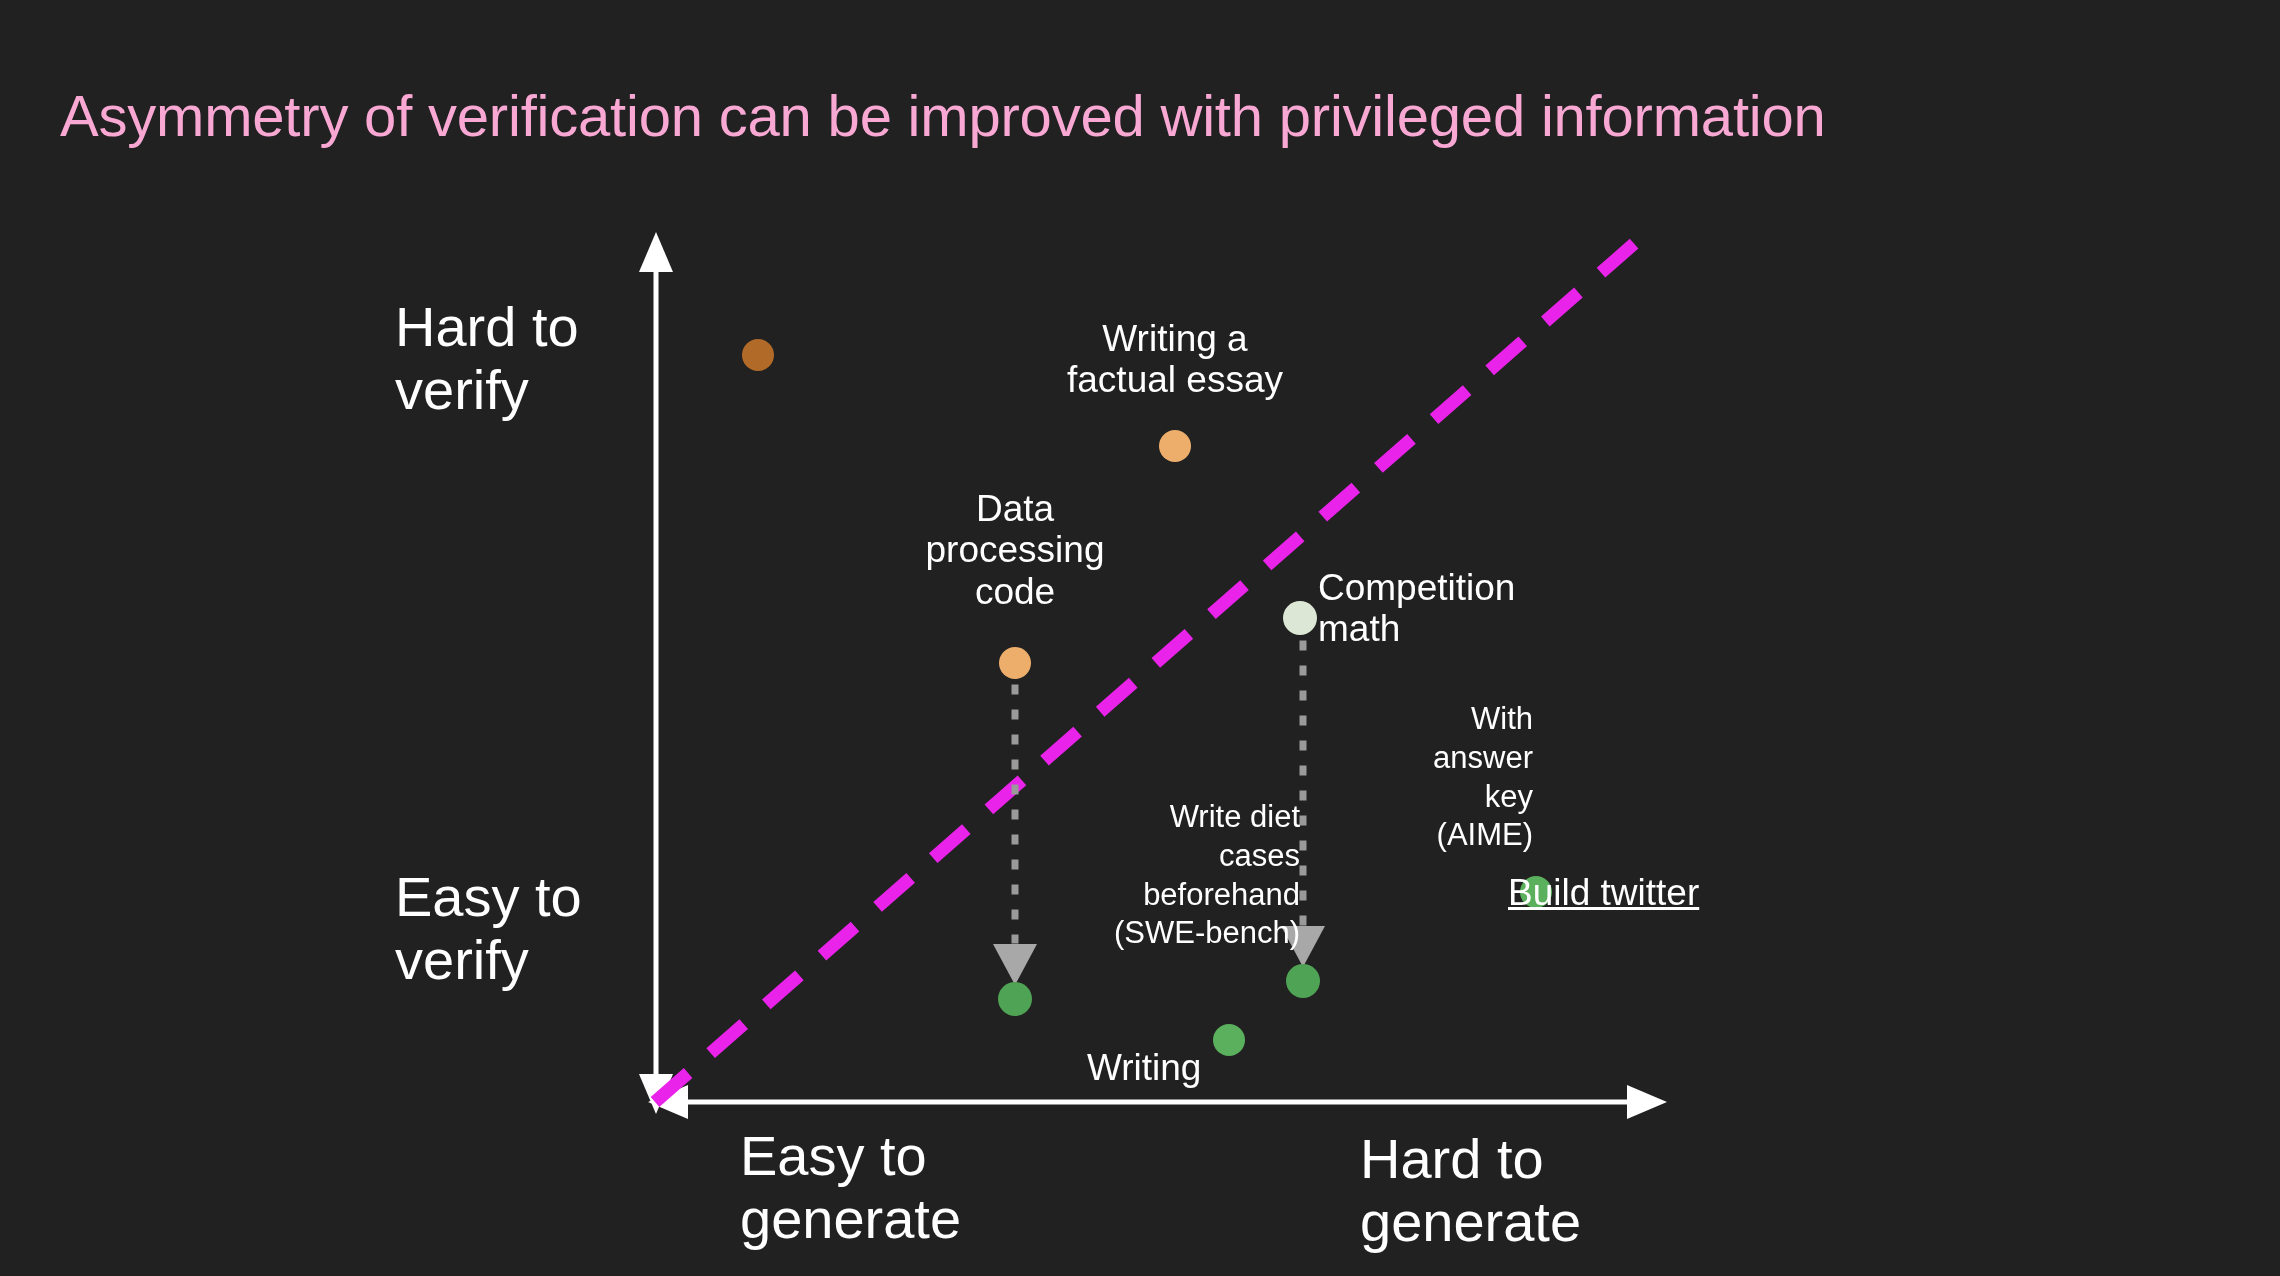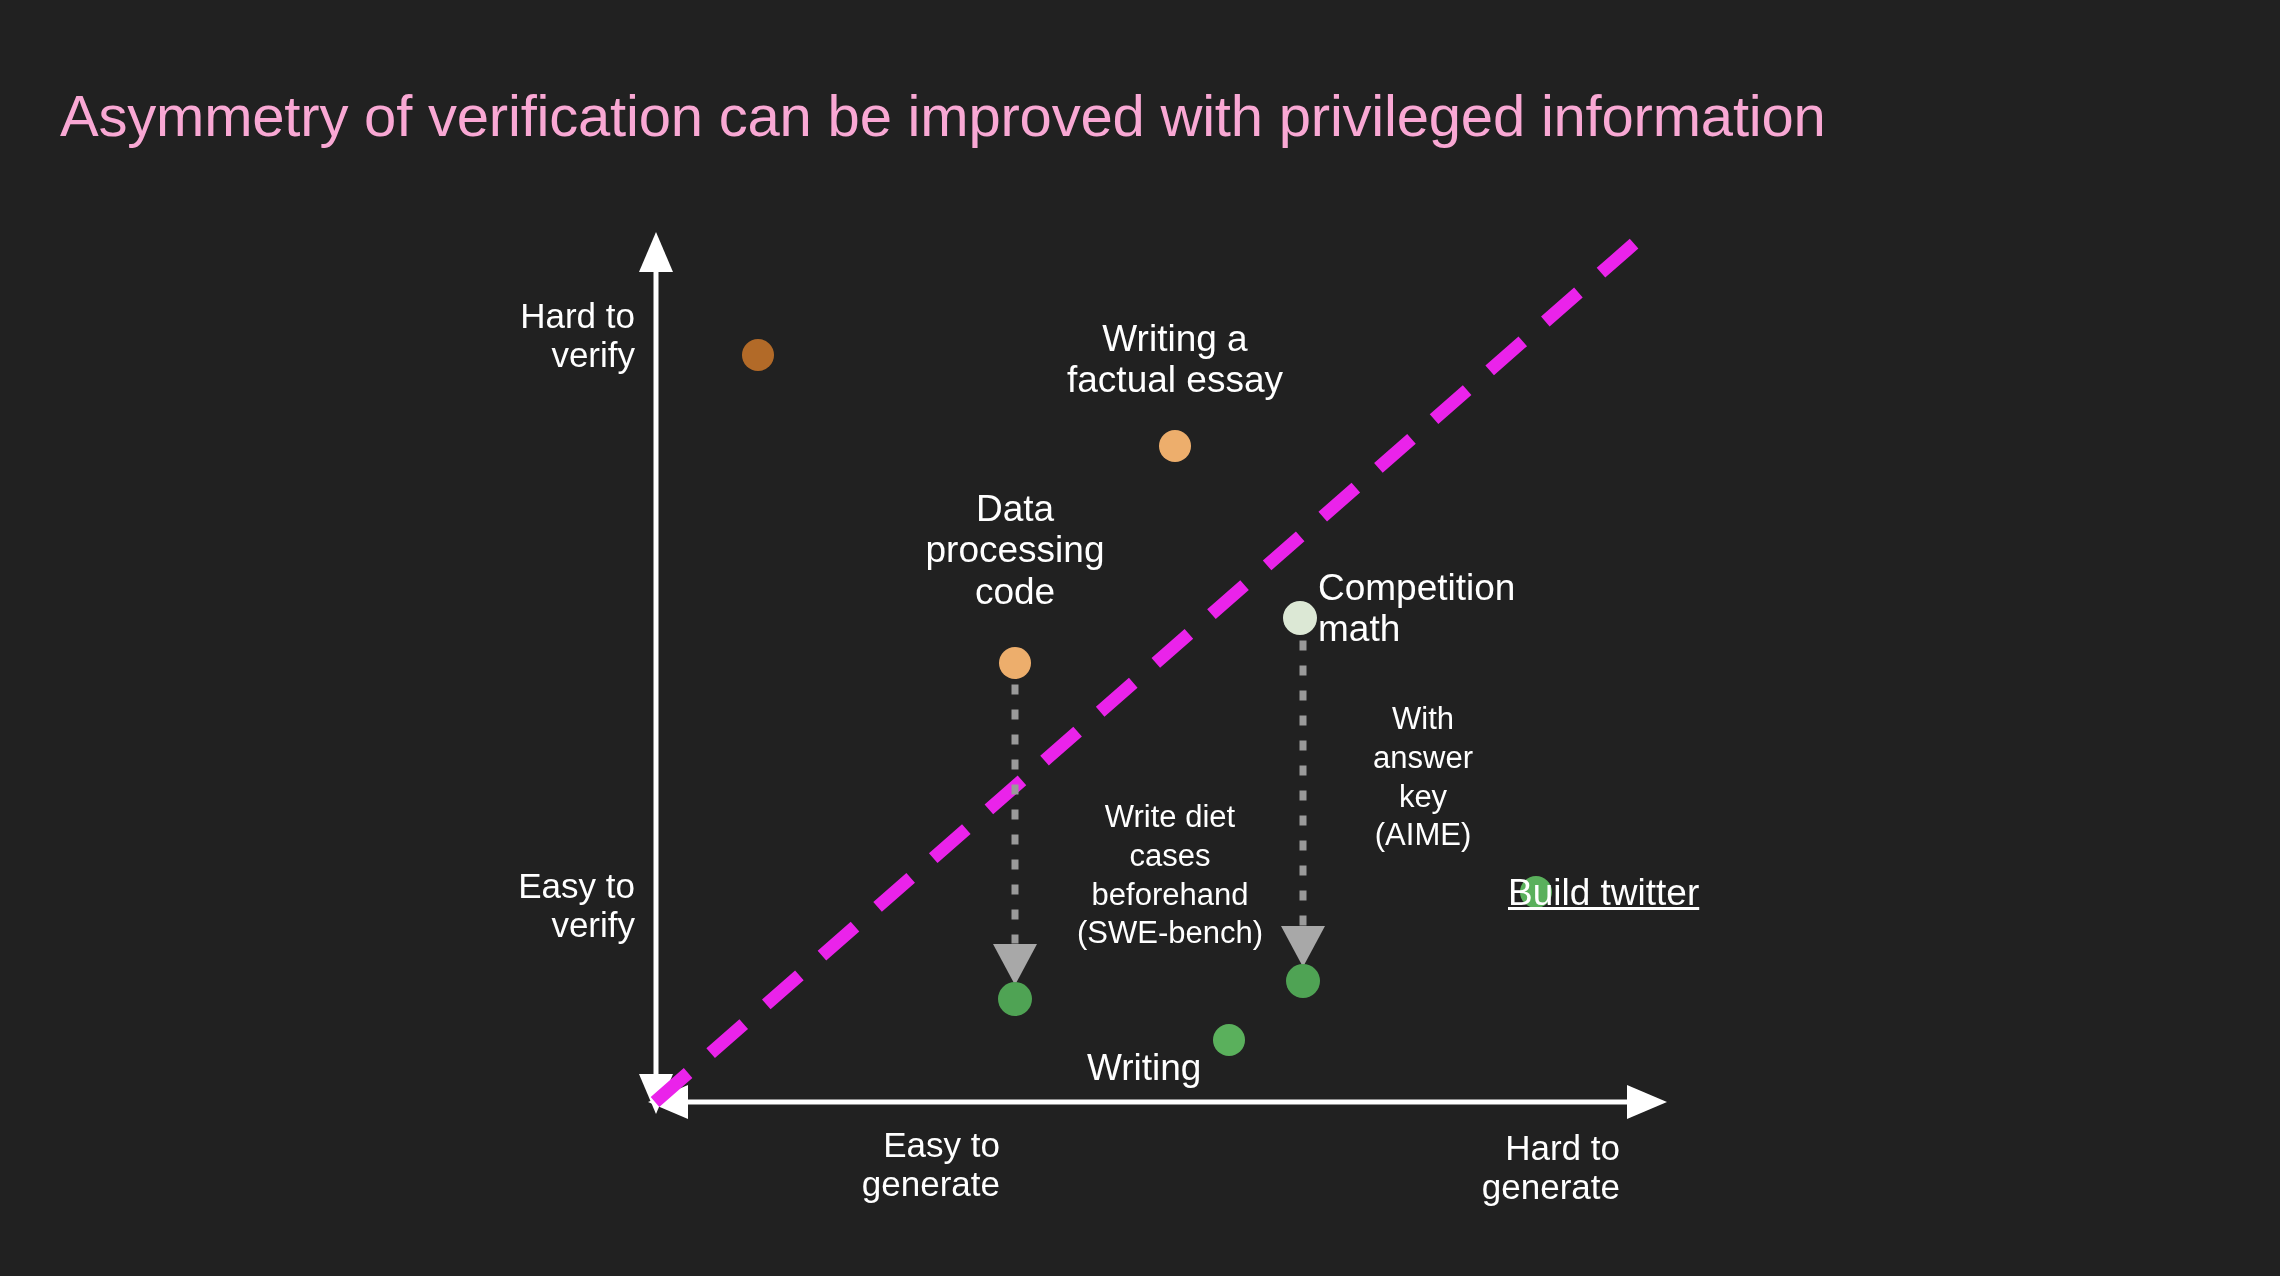--- a/index.html
+++ b/index.html
@@ -35,33 +35,33 @@
     line-height:1.12;
     color:#ffffff;
     font-weight:400;
     white-space:pre-line;
   }
   .lbl.center{text-align:center;}
   .lbl.left{text-align:left;}
 
   .axis-lbl{
     position:absolute;
-    font-size:35px;
+    font-size:56px;
     line-height:1.12;
-    text-align:right;
+    text-align:left;
     color:#ffffff;
     font-weight:400;
     white-space:pre-line;
   }
 
   .anno{
     position:absolute;
     font-size:31px;
     line-height:1.25;
-    text-align:center;
+    text-align:right;
     color:#ffffff;
     font-weight:400;
     white-space:pre-line;
   }
 </style>
 </head>
 <body>
 
 <div id="slide">
 

